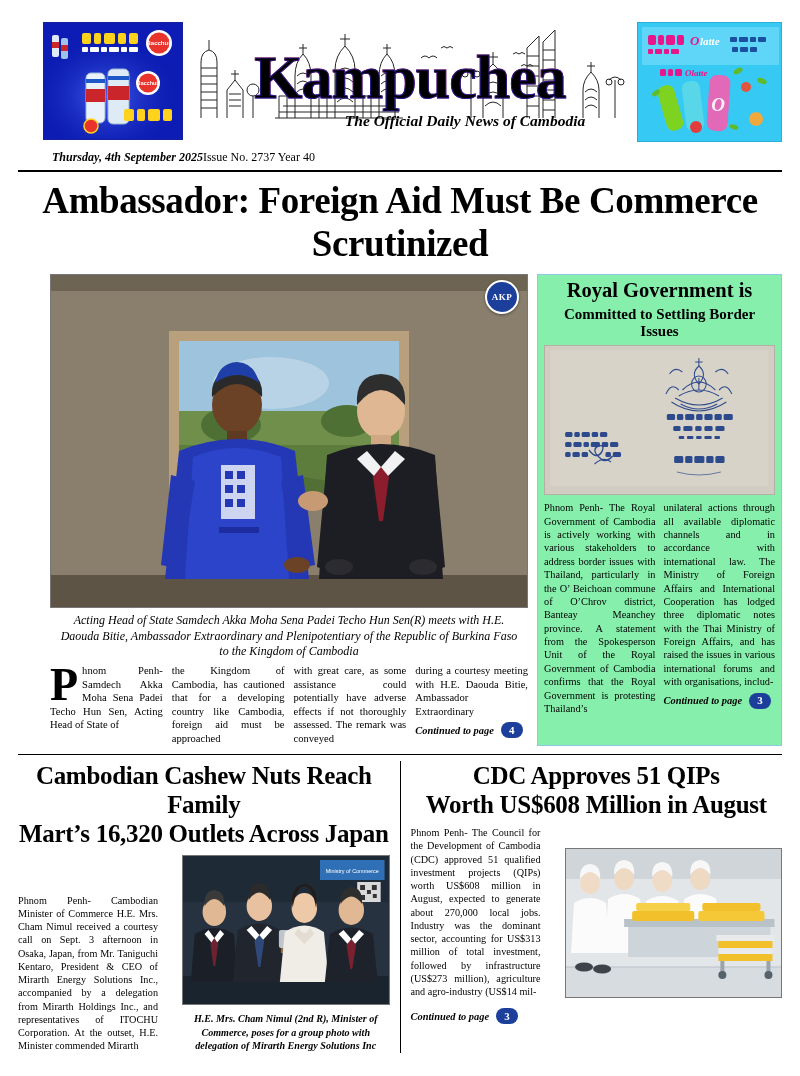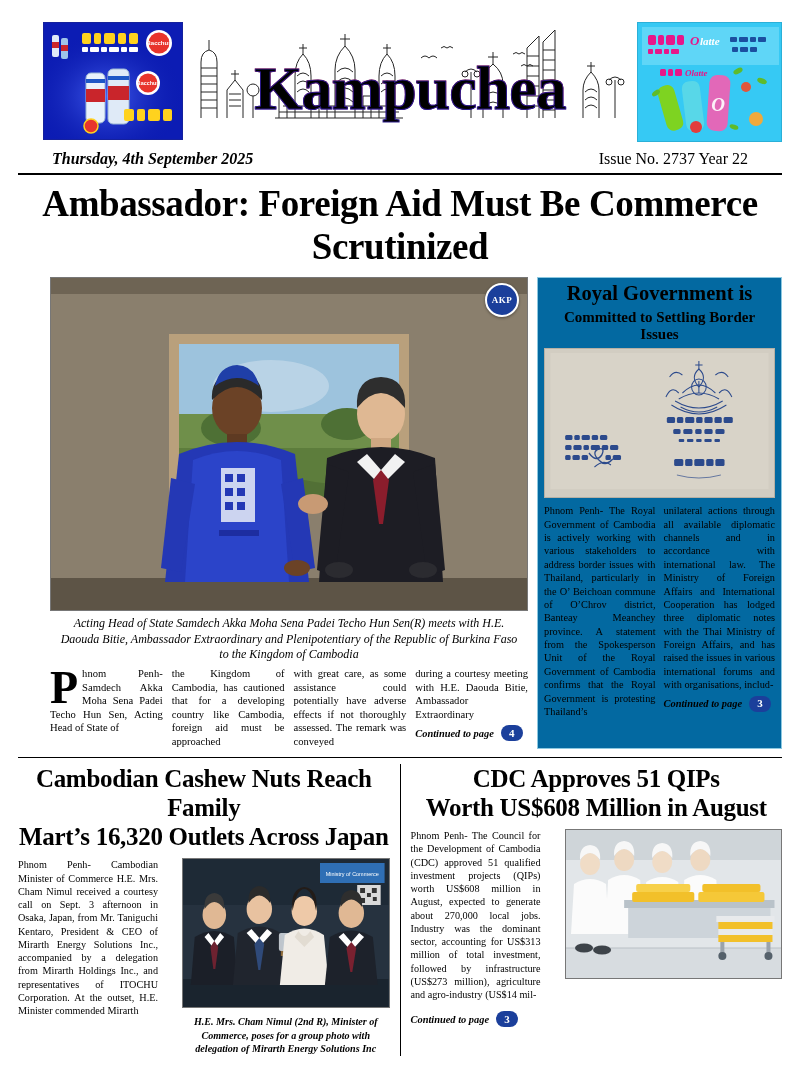--- a/index.html
+++ b/index.html
@@ -33,35 +33,35 @@
     background:linear-gradient(180deg,#e8312b 0%,#e02020 30%,#a4177a 62%,#4b1fa8 88%,#2d1f9e 100%);
     -webkit-background-clip:text; background-clip:text; color:transparent;
     -webkit-text-stroke:1px #2a1a8a;
     text-shadow:0 0 0 #000;
     margin-top:14px;
   }
   .tagline { position:relative; z-index:3; font-weight:bold; font-style:italic;
              font-size:15.5px; margin-top:4px; margin-left:110px; }
 
   
-  .dateline { display:flex; justify-content:space-between; align-items:baseline;
-              padding:10px 34px 5px 34px; font-size:16px; }
+  .dateline { display:flex; align-items:baseline;
+              padding:10px 34px 5px 34px; font-size:12px; }
   .dateline .date { font-style:italic; font-weight:bold; }
   .dateline .issue { font-weight:normal; }
   .rule-thick { border-top:2.5px solid #000; margin:0 0 0 0; }
 
   
   .main-headline { text-align:center; font-weight:bold; font-size:37px;
                    line-height:1.16; padding:8px 2px 8px 2px; letter-spacing:-0.4px; }
   .main-headline .l2 { display:block; }
 
   
   .lead-row { display:flex; gap:9px;padding-left:32px; }
   .lead-left { width:478px; flex:0 0 478px; }
-  .lead-right { flex:1; background:#0369a1; border:1px solid #8cc8e0; padding:4px 6px 6px 6px; }
+  .lead-right { flex:1; background:#86efac; border:1px solid #8cc8e0; padding:4px 6px 6px 6px; }
 
   .photo-main { width:478px; height:334px; position:relative; overflow:hidden;
                 border:1px solid #777; background:#6b6256; }
   .akp-badge { position:absolute; right:8px; top:5px; width:34px; height:34px;
                border-radius:50%; background:#1b3f9b; border:2px solid #fff;
                display:flex; align-items:center; justify-content:center; z-index:5;
                box-shadow:0 1px 3px rgba(0,0,0,.4); }
   .akp-badge span { color:#fff; font-size:9px; font-weight:bold; letter-spacing:0.5px; }
 
   .cap { font-style:italic; font-weight:normal; font-size:12px; text-align:center;
@@ -87,21 +87,21 @@
                 border-radius:9px; min-width:22px; height:16px; display:flex;
                 align-items:center; justify-content:center; padding:0 5px; }
 
   
   .rule-mid { border-top:1.6px solid #000; margin:8px 0 0 0; }
   .bottom-row { display:flex; gap:10px; margin-top:6px; }
   .bcol { flex:1; position:relative; }
   .bcol.right { padding-left:10px; border-left:1.3px solid #000; }
   .b-head { text-align:center; font-weight:bold; font-size:25px; line-height:1.17;
             letter-spacing:-0.3px; }
-  .b-main { display:flex; gap:24px; margin-top:7px; }
+  .b-main { display:flex; gap:24px; margin-top:7px;align-items:flex-end; }
   .b-text { width:140px; flex:0 0 140px; font-size:10.2px; line-height:1.3;
             text-align:justify; }
   .b-text.narrow { width:130px; flex:0 0 130px; }
   .b-photo-wrap { flex:1; }
   .b-photo { width:100%; height:150px; border:1px solid #777; position:relative;
              overflow:hidden; background:#203040; }
   .b-photo.lab { background:#dfe3e6; }
   .b-cap { font-style:italic; font-weight:bold; font-size:10.1px; text-align:center;
            line-height:1.33; padding:7px 2px 0 2px; }
 </style>
@@ -219,20 +219,21 @@
           <circle cx="426" cy="54" r="3"></circle>
             <circle cx="438" cy="54" r="3"></circle>
 
           <path d="M238 30 q4 -4 8 0 q4 -4 8 0"></path>
           <path d="M258 20 q3 -3 6 0 q3 -3 6 0"></path>
           <path d="M330 26 q3 -3 6 0 q3 -3 6 0"></path>
           <path d="M338 38 q3 -3 6 0 q3 -3 6 0"></path>
         </g>
       </svg>
       <div class="kamp-title">Kampuchea</div>
+      <div class="tagline">The Official Daily News of Cambodia</div>
     </div>
 
     <div class="ad-right">
       <svg width="145" height="120" viewBox="0 0 145 120">
         <rect width="145" height="120" fill="#36c9f4"></rect>
         <rect x="4" y="4" width="137" height="38" fill="#5fd6f7"></rect>
 
         <g fill="#e6178a">
           <rect x="10" y="12" width="8" height="10" rx="2"></rect>
           <rect x="20" y="12" width="6" height="10" rx="2"></rect>
@@ -279,21 +280,21 @@
           <ellipse cx="124" cy="58" rx="5" ry="2.6" transform="rotate(22 124 58)"></ellipse>
           <ellipse cx="18" cy="70" rx="4.5" ry="2.4" transform="rotate(-35 18 70)"></ellipse>
           <ellipse cx="96" cy="104" rx="4.5" ry="2.4" transform="rotate(18 96 104)"></ellipse>
         </g>
       </svg>
     </div>
   </div>
 
   <div class="dateline">
     <span class="date">Thursday, 4th September 2025</span>
-    <span class="issue">Issue No. 2737 Year 22</span>
+    <span class="issue">Issue No. 2737 Year 40</span>
   </div>
   <div class="rule-thick"></div>
 
   <h1 class="main-headline">
     <span class="l2">Ambassador: Foreign Aid Must Be Commerce Scrutinized</span>
   </h1>
 
   <div class="lead-row">
 
     <div class="lead-left">

